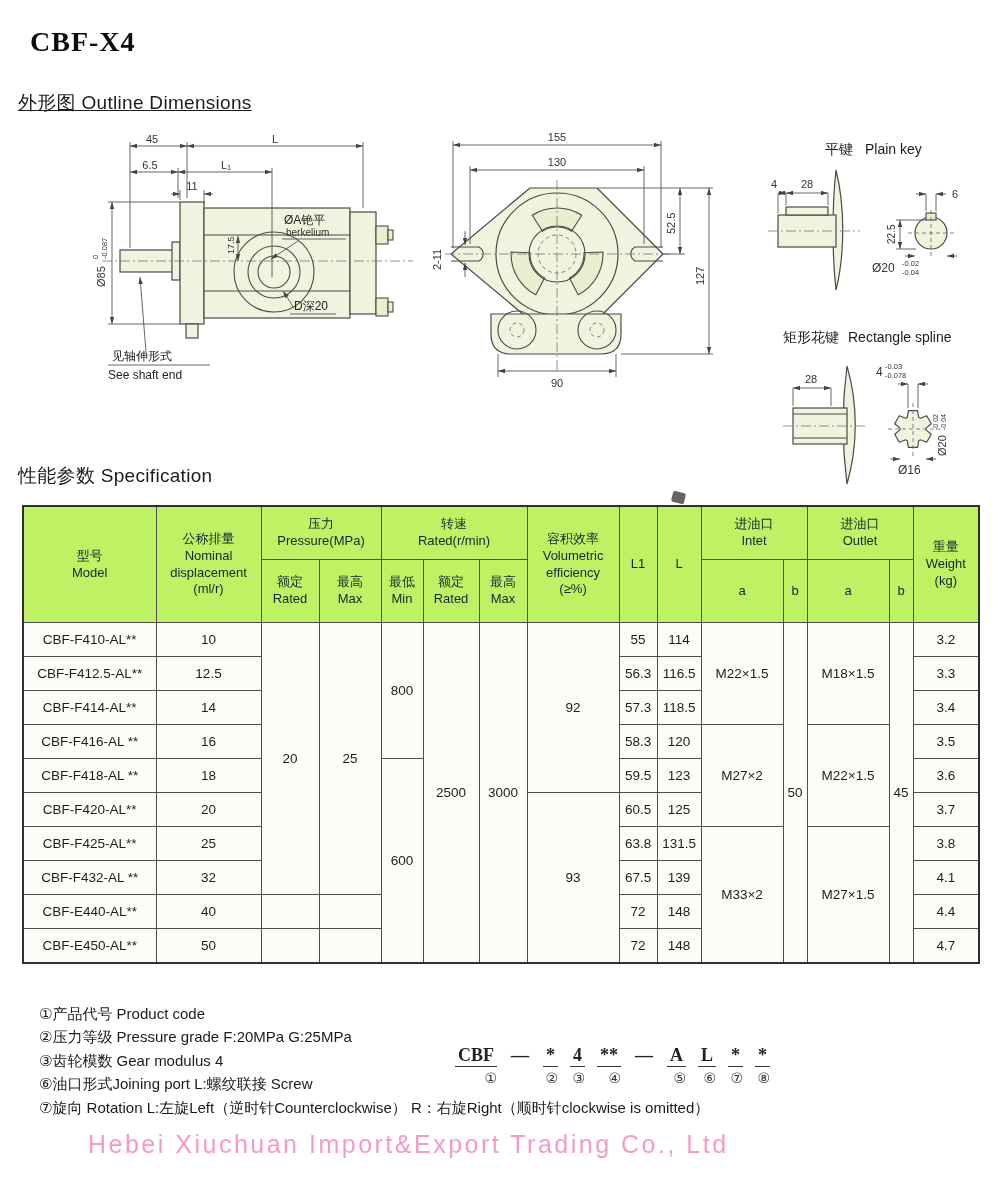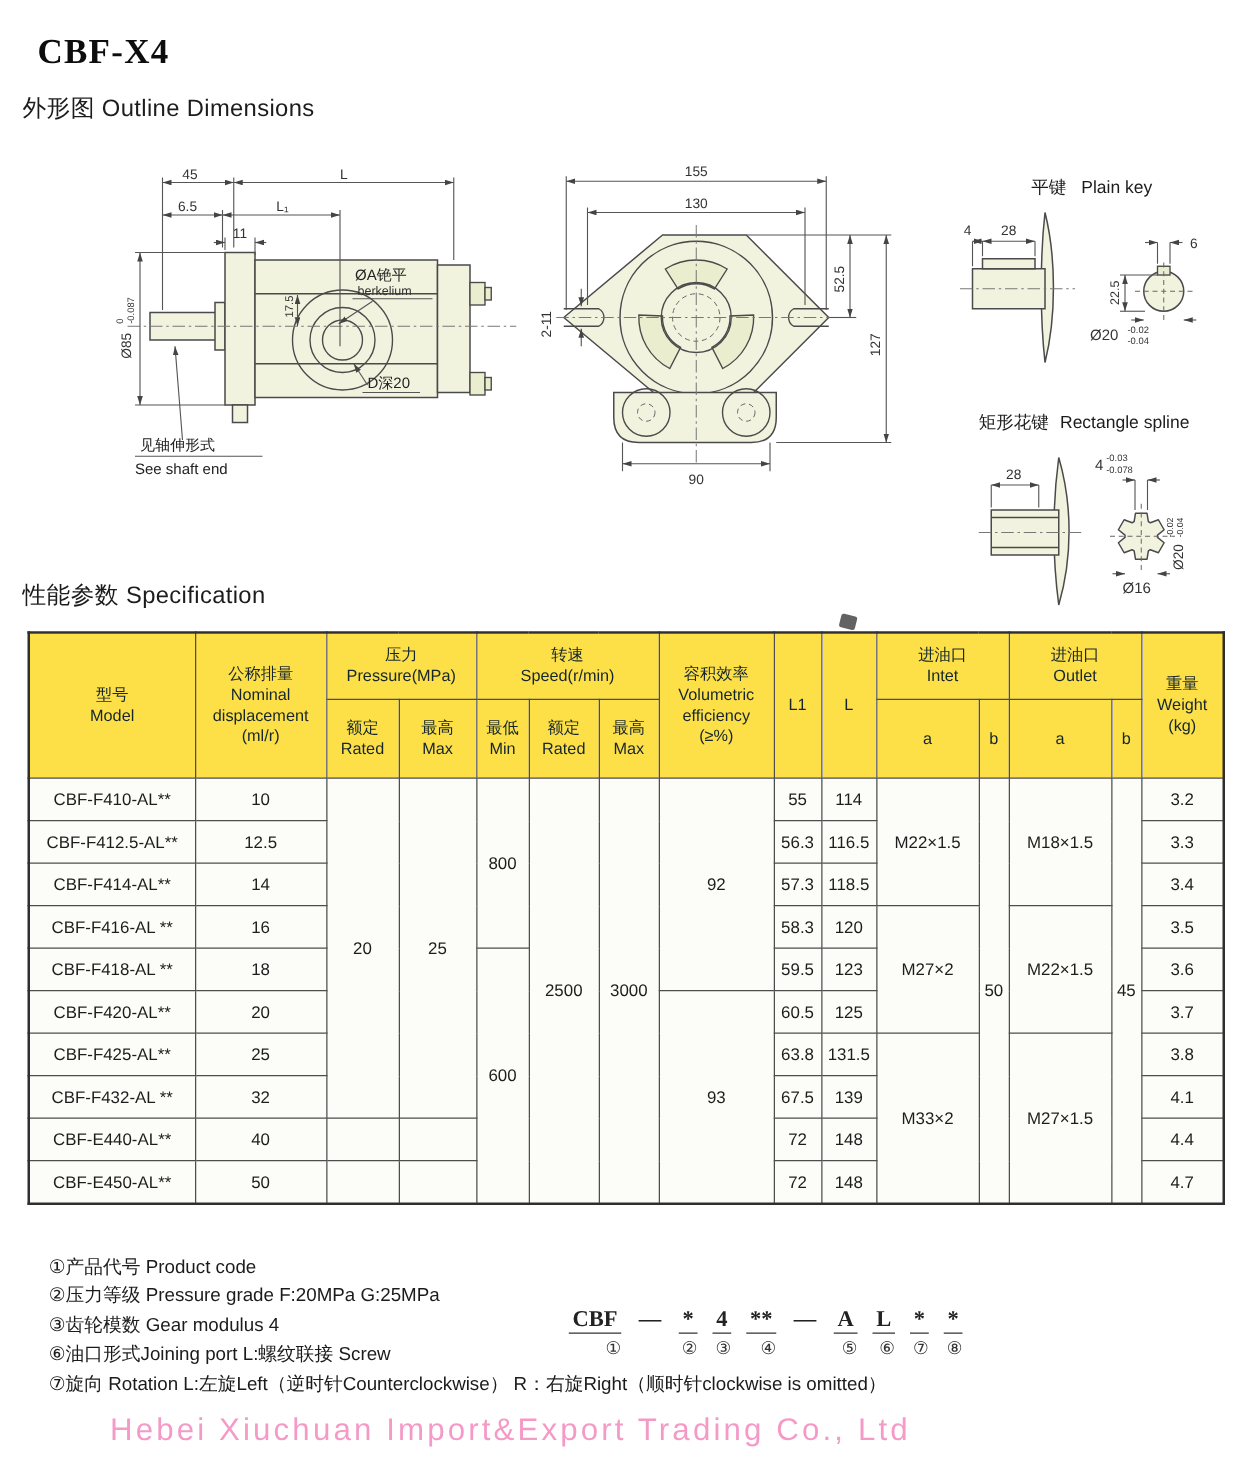--- a/index.html
+++ b/index.html
@@ -5,41 +5,41 @@
   html,body{margin:0;padding:0;}
   body{
     width:1000px;height:1186px;position:relative;background:#ffffff;
     font-family:"Liberation Sans","DejaVu Sans",sans-serif;color:#222;
     overflow:hidden;
   }
   .abs{position:absolute;}
   .page-title{left:30px;top:26px;font-family:"Liberation Serif","DejaVu Serif",serif;
     font-size:28px;font-weight:bold;letter-spacing:1px;color:#0d0d0d;}
   .section-heading{font-size:19px;color:#1c1c1c;letter-spacing:.3px;}
-  #sec-outline{left:18px;top:74px;}
+  #sec-outline{left:18px;top:90px;text-decoration:underline;}
   #sec-spec{left:18px;top:463px;}
 
   svg{position:absolute;overflow:visible;}
   svg text{font-family:"Liberation Sans","DejaVu Sans",sans-serif;fill:#333;}
   .part{fill:#f1f3de;stroke:#4a4a4a;stroke-width:1.2;}
   .part2{fill:#eaeecf;stroke:#4a4a4a;stroke-width:1.1;}
   .oline{fill:none;stroke:#4a4a4a;stroke-width:1.1;}
   .dim{stroke:#555;stroke-width:.9;fill:none;}
   .cl{stroke:#777;stroke-width:.8;fill:none;stroke-dasharray:10 3 2 3;}
   .dash{stroke:#666;stroke-width:.8;fill:none;stroke-dasharray:4 3;}
   .dt{font-size:11px;}
   .dts{font-size:7.5px;}
   .cjk{font-size:12px;fill:#222;}
 
   
   #spec-table{position:absolute;left:22px;top:505px;border-collapse:collapse;
     table-layout:fixed;width:956px;border:2px solid #2f2f2f;}
   #spec-table th,#spec-table td{border:1px solid #4d4d4d;text-align:center;
     vertical-align:middle;padding:0;overflow:hidden;}
-  #spec-table thead th{background:#fde047;font-weight:normal;font-size:13px;
+  #spec-table thead th{background:#bef264;font-weight:normal;font-size:13px;
     line-height:1.3;color:#15262e;}
   #spec-table thead tr.h1 th{height:52px;}
   #spec-table thead tr.h2 th{height:62px;}
   #spec-table tbody td{font-size:13.5px;height:33px;color:#1d1d1d;background:#fcfcf8;}
 
   .footnotes{left:28px;top:991px;font-size:15px;line-height:23.4px;color:#1b1b1b;
     list-style:none;margin:11px;padding:0;z-index:3;}
   .watermark{left:88px;top:1130px;font-size:25px;letter-spacing:2.5px;color:#ec4899;
     opacity:.55;white-space:nowrap;z-index:1;}
 
@@ -317,21 +317,21 @@
         <span>Nominal</span><br>
         <span>displacement</span><br>
         <span>(ml/r)</span>
       </th>
       <th colspan="2">
         <span>压力</span><br>
         <span>Pressure(MPa)</span>
       </th>
       <th colspan="3">
         <span>转速</span><br>
-        <span>Speed(r/min)</span>
+        <span>Rated(r/min)</span>
       </th>
       <th rowspan="2">
         <span>容积效率</span><br>
         <span>Volumetric</span><br>
         <span>efficiency</span><br>
         <span>(≥%)</span>
       </th>
       <th rowspan="2">
         <span>L1</span>
       </th>

